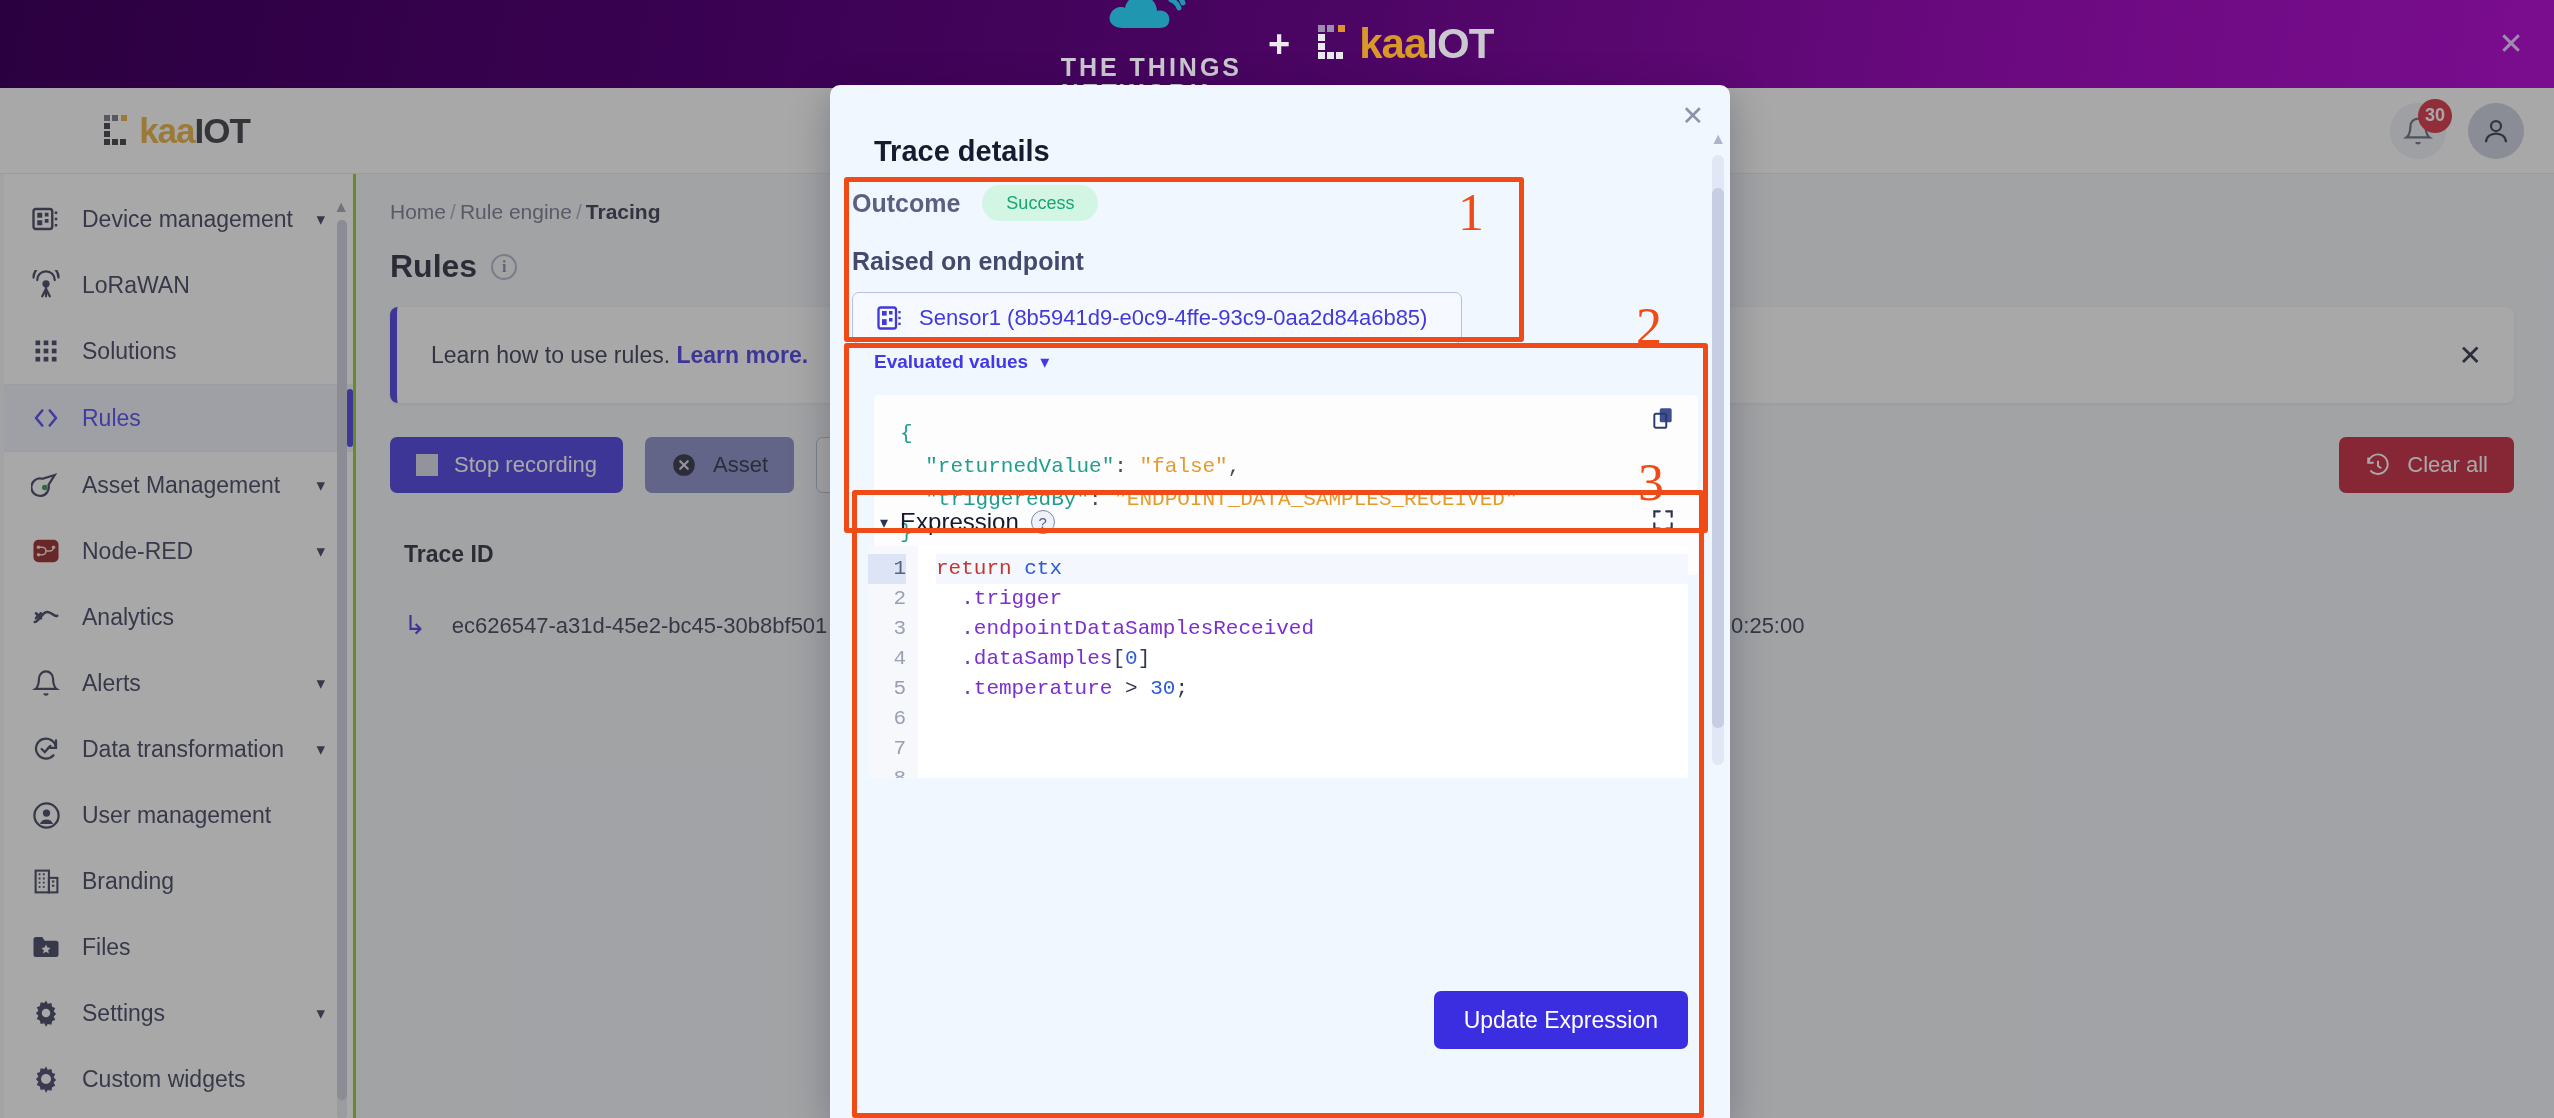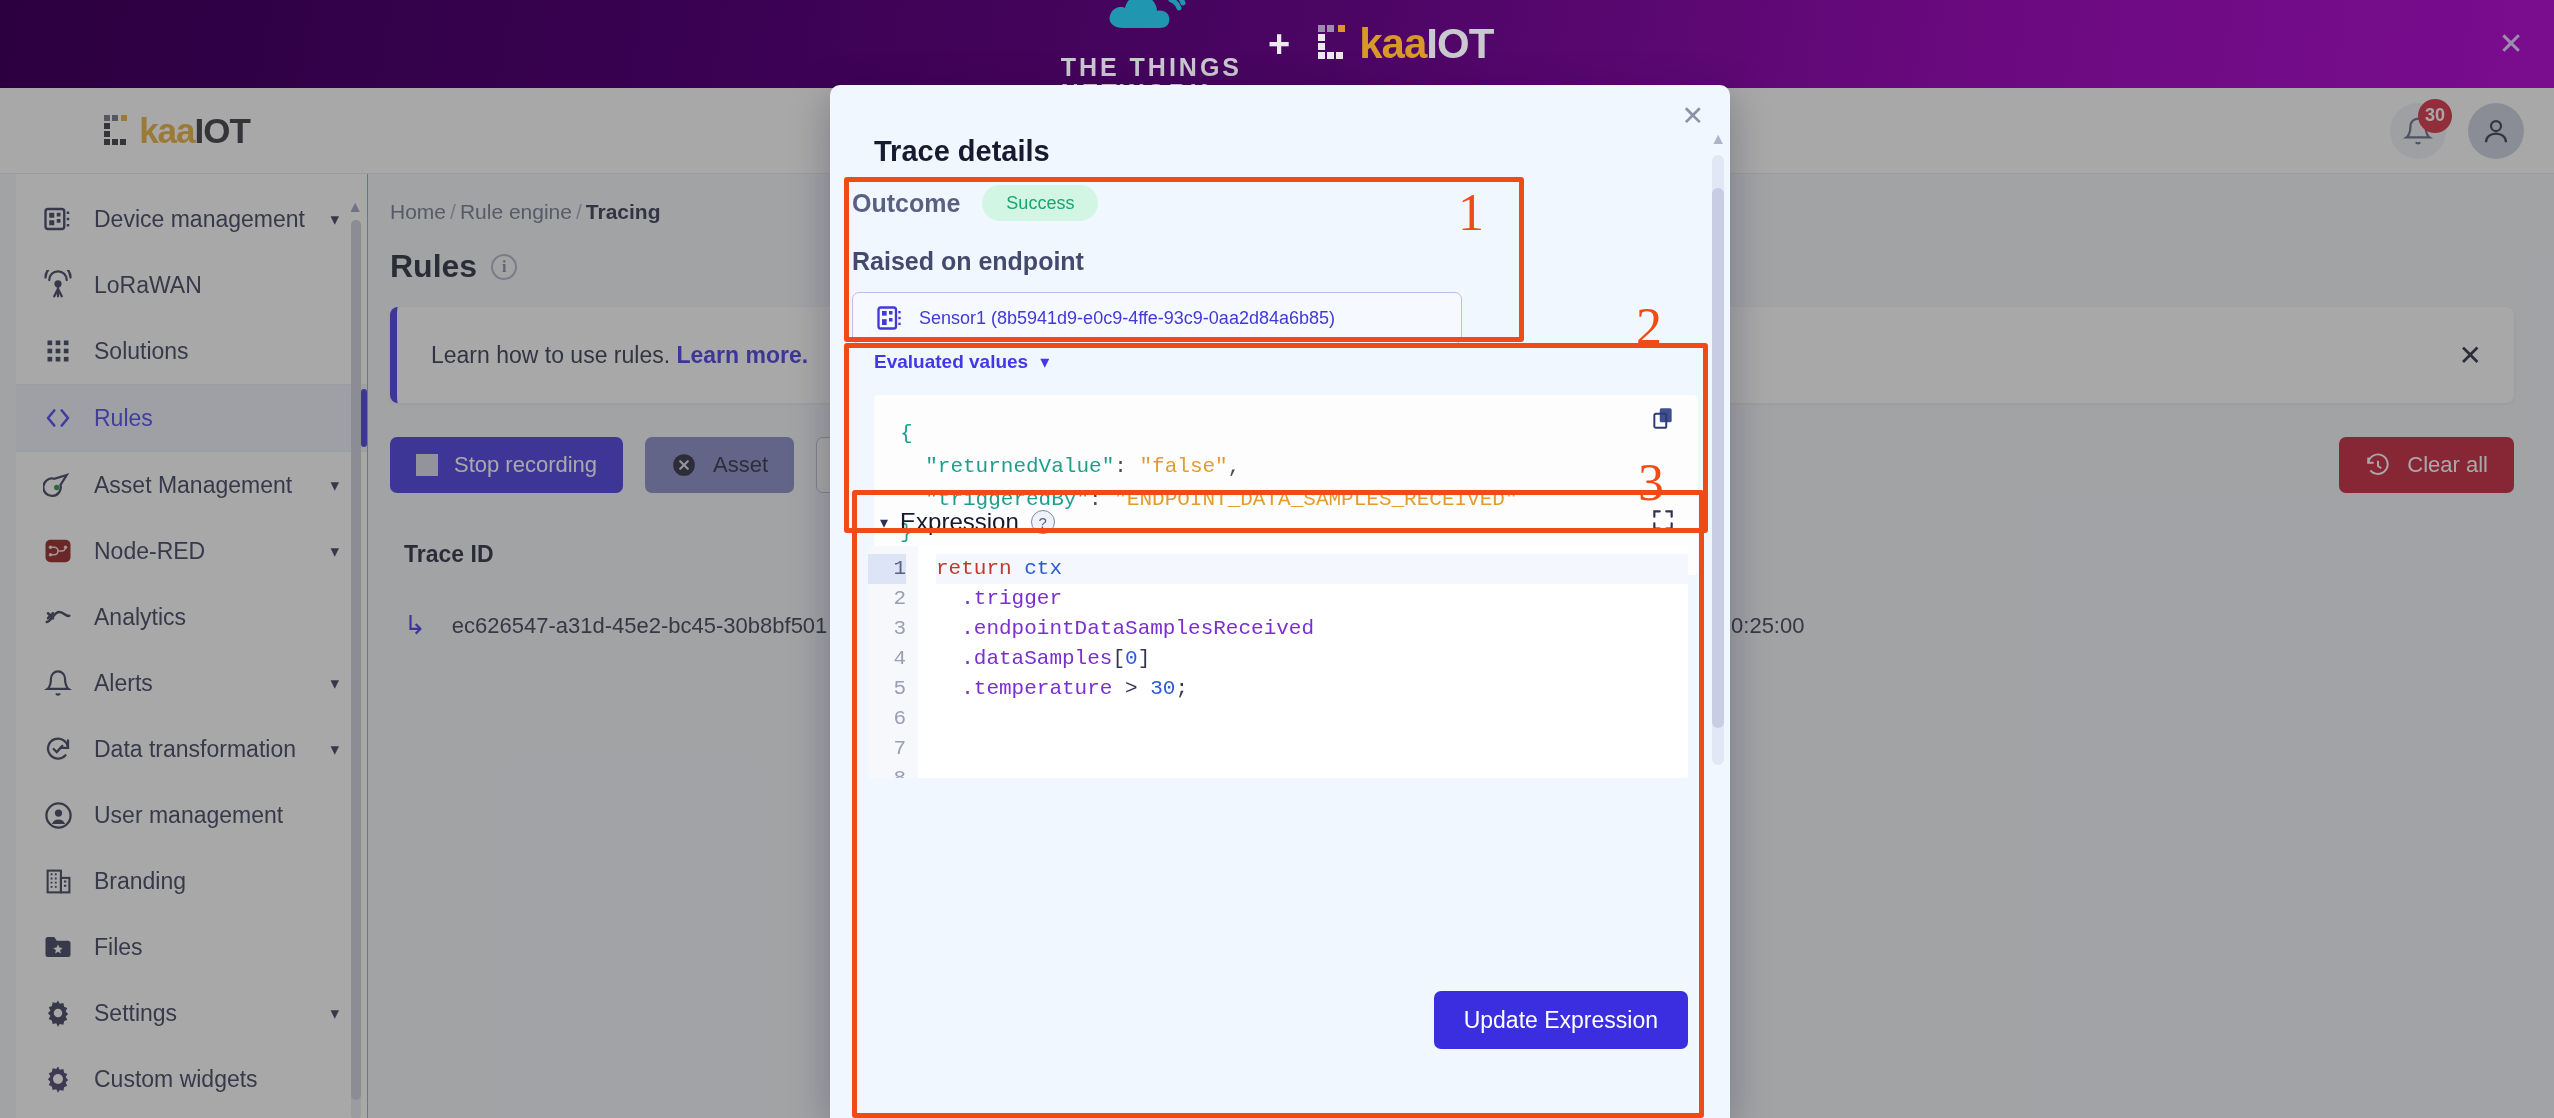--- a/index.html
+++ b/index.html
@@ -73,22 +73,22 @@
   }
   .badge-count {
     position: absolute; top: -4px; right: -6px; min-width: 34px; height: 34px;
     border-radius: 17px; background: #d51f35; color: #fff; font-size: 18px;
     font-weight: bold; display: flex; align-items: center; justify-content: center;
     padding: 0 6px;
   }
 
   
   .sidebar {
-    position: absolute; left: 16px; top: 86px; width: 352px; height: 944px;
-    background: #ffffff; border-right: 1px solid #84cc16; padding-top: 12px;
+    position: absolute; left: 4px; top: 86px; width: 352px; height: 944px;
+    background: #ffffff; border-right: 3px solid #84cc16; padding-top: 12px;
     overflow: hidden;
   }
   .nav-item {
     height: 66px; display: flex; align-items: center; padding: 0 28px 0 26px;
     gap: 20px; cursor: pointer; position: relative;
   }
   .nav-item .nav-ico { width: 32px; height: 32px; flex: 0 0 32px; display:flex; align-items:center; justify-content:center; }
   .nav-item .nav-label { font-size: 23px; color: #2f3352; white-space: nowrap; }
   .nav-item .chev { margin-left: auto; color: #2f3352; font-size: 17px; }
   .nav-item.active { background: #eeeffc; }
@@ -203,21 +203,21 @@
   .pill-success {
     height: 36px; padding: 0 24px; border-radius: 18px; background: #d2f5e4;
     color: #17a673; font-size: 18px; display: flex; align-items: center;
   }
   .lbl-raised { margin-top: 26px; font-size: 25px; font-weight: bold; color: #444a6b; }
   .endpoint-chip {
     margin-top: 16px; height: 52px; width: 610px; border: 1px solid #b9bfe8;
     border-radius: 7px; background: #f6f9ff; display: flex; align-items: center;
     gap: 16px; padding: 0 22px; cursor: pointer;
   }
-  .endpoint-chip .ep-name { font-size: 18px; color: #4338d8; }
+  .endpoint-chip .ep-name { font-size: 22px; color: #4338d8; }
 
   
   .sec-eval { position: absolute; left: 22px; top: 252px; width: 856px; }
   .eval-header {
     display: flex; align-items: center; gap: 12px; padding: 0 22px; height: 50px;
     cursor: pointer;
   }
   .eval-header .eh-text { font-size: 19px; color: #4338e8; font-weight: bold; }
   .eval-header .eh-chev { color: #4338e8; font-size: 18px; }
   .json-panel {

